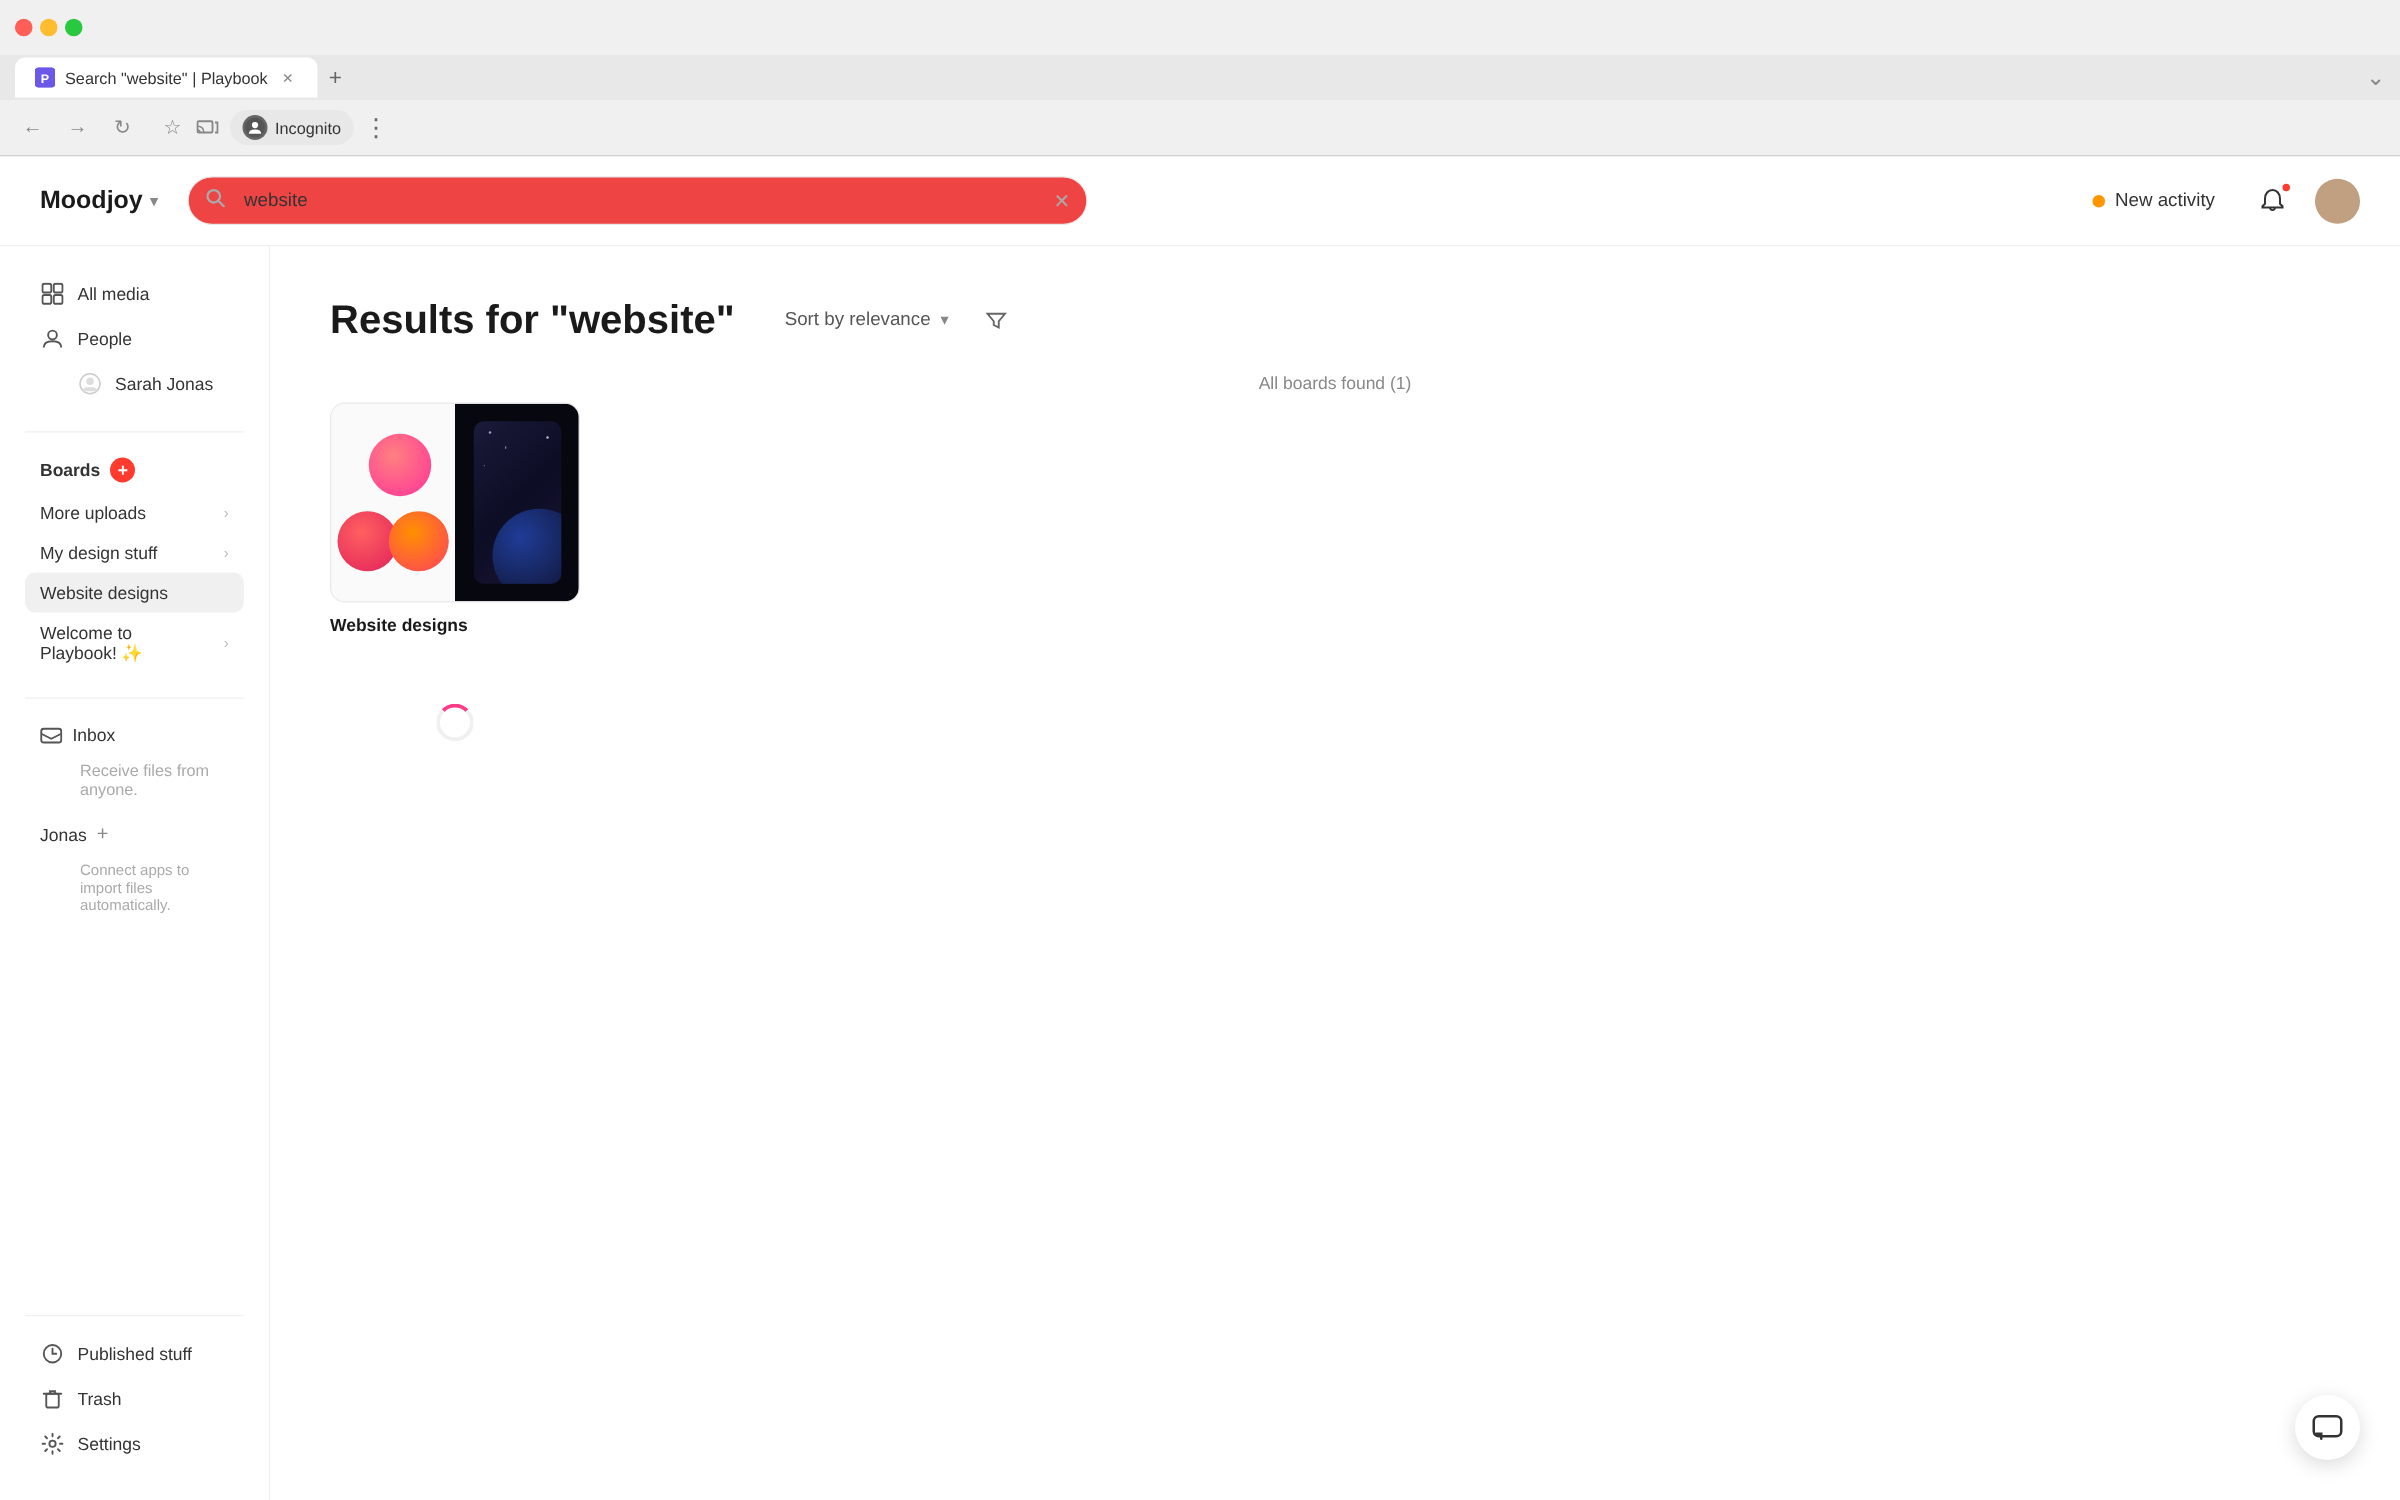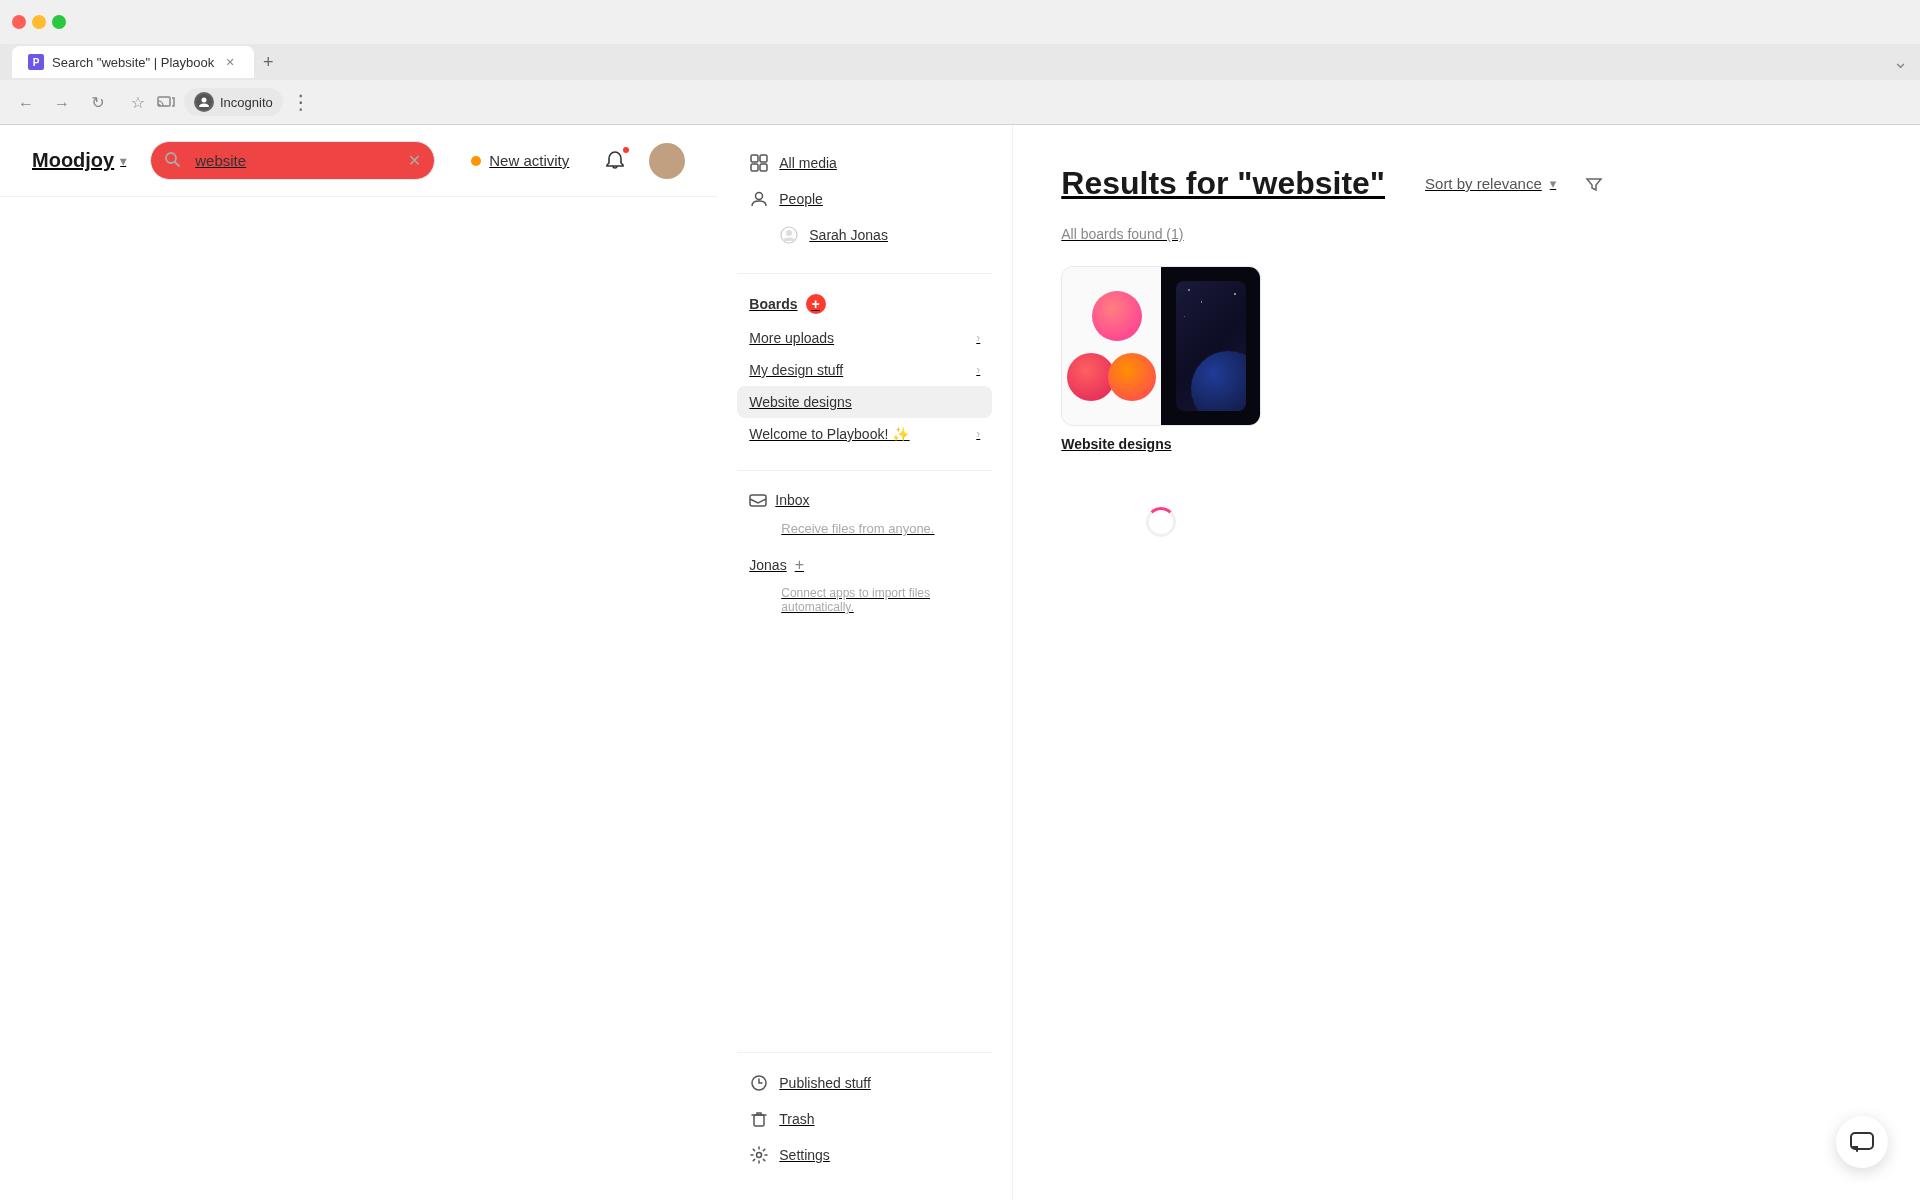--- a/index.html
+++ b/index.html
@@ -22,40 +22,40 @@
     .nav-btn { width: 28px; height: 28px; display: flex; align-items: center; justify-content: center; color: #888; font-size: 16px; cursor: pointer; border-radius: 50%; }
     .address-bar { flex: 1; background: #fff; border: 1px solid #d0d0d0; border-radius: 20px; padding: 4px 16px; font-size: 13px; color: #333; display: flex; align-items: center; }
     .address-text { flex: 1; }
     .bookmarks-icons { display: flex; gap: 8px; align-items: center; margin-left: 8px; }
     .bm-icon { width: 20px; height: 20px; display: flex; align-items: center; justify-content: center; color: #888; font-size: 16px; }
     .incognito-badge { display: flex; align-items: center; gap: 6px; font-size: 13px; color: #333; background: #e8e8e8; border-radius: 16px; padding: 4px 10px; }
     .incognito-icon { width: 20px; height: 20px; background: #666; border-radius: 50%; display: flex; align-items: center; justify-content: center; color: white; font-size: 11px; }
     .more-btn { font-size: 20px; color: #666; cursor: pointer; }
 
     
-    .app { display: flex; flex-direction: row; height: calc(1200px - 124px); text-decoration: underline; }
+    .app { display: flex; flex-direction: column; height: calc(1200px - 124px); }
     .app-header { display: flex; align-items: center; padding: 0 32px; height: 72px; border-bottom: 1px solid #f0f0f0; gap: 24px; }
     .app-logo { font-size: 20px; font-weight: 700; color: #1a1a1a; display: flex; align-items: center; gap: 6px; cursor: pointer; }
     .logo-chevron { font-size: 12px; color: #888; }
     .search-bar { flex: 1; max-width: 720px; position: relative; display: flex; align-items: center; }
     .search-icon-wrap { position: absolute; left: 14px; color: #aaa; font-size: 16px; }
     .search-input { width: 100%; background: #ef4444; border: 1.5px solid #e8e8e8; border-radius: 24px; padding: 10px 40px 10px 44px; font-size: 15px; color: #333; outline: none; }
     .search-clear { position: absolute; right: 14px; color: #aaa; cursor: pointer; font-size: 16px; }
     .header-right { margin-left: auto; display: flex; align-items: center; gap: 16px; }
     .new-activity-btn { display: flex; align-items: center; gap: 8px; font-size: 15px; color: #333; cursor: pointer; padding: 8px 12px; border-radius: 8px; }
     .new-activity-dot { width: 10px; height: 10px; background: #ff9500; border-radius: 50%; }
     .bell-btn { position: relative; cursor: pointer; width: 36px; height: 36px; display: flex; align-items: center; justify-content: center; }
     .bell-badge { position: absolute; top: 2px; right: 2px; width: 10px; height: 10px; background: #ff3b30; border-radius: 50%; border: 2px solid #fff; }
     .avatar { width: 36px; height: 36px; border-radius: 50%; background: #c0a080; cursor: pointer; }
 
     
     .main-layout { display: flex; flex: 1; }
 
     
-    .sidebar { width: 296px; border-right: 1px solid #f0f0f0; padding: 20px 0; display: flex; flex-direction: column; }
+    .sidebar { width: 216px; border-right: 1px solid #f0f0f0; padding: 20px 0; display: flex; flex-direction: column; }
     .sidebar-section { padding: 0 20px; margin-bottom: 8px; }
     .sidebar-item { display: flex; align-items: center; gap: 10px; padding: 8px 12px; border-radius: 8px; cursor: pointer; font-size: 14px; color: #333; }
     .sidebar-item.active { background: #f0f0f0; }
     .sidebar-icon { width: 20px; height: 20px; display: flex; align-items: center; justify-content: center; color: #666; font-size: 16px; flex-shrink: 0; }
     .sidebar-label { flex: 1; }
     .sidebar-chevron { color: #bbb; font-size: 12px; }
     .section-header { display: flex; align-items: center; gap: 8px; padding: 8px 12px; font-size: 14px; font-weight: 600; color: #333; }
     .section-add { width: 20px; height: 20px; border-radius: 50%; background: #ff3b30; color: white; display: flex; align-items: center; justify-content: center; font-size: 14px; cursor: pointer; }
     .sidebar-divider { height: 1px; background: #f0f0f0; margin: 12px 20px; }
     .sidebar-bottom { margin-top: auto; }
@@ -67,21 +67,21 @@
     .apps-plus { font-size: 16px; color: #888; }
     .apps-sub { padding: 4px 12px 4px 44px; font-size: 12px; color: #aaa; }
 
     
     .content { flex: 1; padding: 40px 48px; overflow-y: auto; }
     .results-header { display: flex; align-items: center; gap: 24px; margin-bottom: 24px; }
     .results-title { font-size: 32px; font-weight: 700; color: #1a1a1a; }
     .sort-control { display: flex; align-items: center; gap: 8px; font-size: 15px; color: #555; cursor: pointer; margin-left: 16px; }
     .sort-chevron { color: #888; font-size: 13px; }
     .filter-icon { width: 28px; height: 28px; display: flex; align-items: center; justify-content: center; color: #888; font-size: 16px; cursor: pointer; }
-    .section-title { font-size: 14px; color: #888; margin-bottom: 24px; }
+    .section-title { font-size: 14px; color: #888; margin-bottom: 8px; text-align: center; }
     .boards-grid { display: flex; gap: 20px; flex-wrap: wrap; }
     .board-card { width: 200px; cursor: pointer; }
     .board-thumbnail { width: 200px; height: 160px; border-radius: 12px; overflow: hidden; border: 1.5px solid #e8e8e8; position: relative; background: #f8f8f8; }
     .board-name { font-size: 14px; font-weight: 600; color: #1a1a1a; margin-top: 10px; }
     .circles-layout { position: relative; width: 110px; height: 110px; }
     .circle { position: absolute; border-radius: 50%; }
     .c1 { width: 50px; height: 50px; background: radial-gradient(circle at 40% 35%, #ff8080, #ff3399); top: 0; left: 30px; }
     .c2 { width: 48px; height: 48px; background: radial-gradient(circle at 40% 35%, #ff6060, #e0205a); bottom: 0; left: 5px; }
     .c3 { width: 48px; height: 48px; background: radial-gradient(circle at 40% 35%, #ff9000, #ff4060); bottom: 0; right: 5px; }
     .phone-screen { width: 70px; height: 130px; background: linear-gradient(135deg, #1a1a3a 0%, #0d0d25 50%, #1a1535 100%); border-radius: 8px; position: relative; overflow: hidden; }

